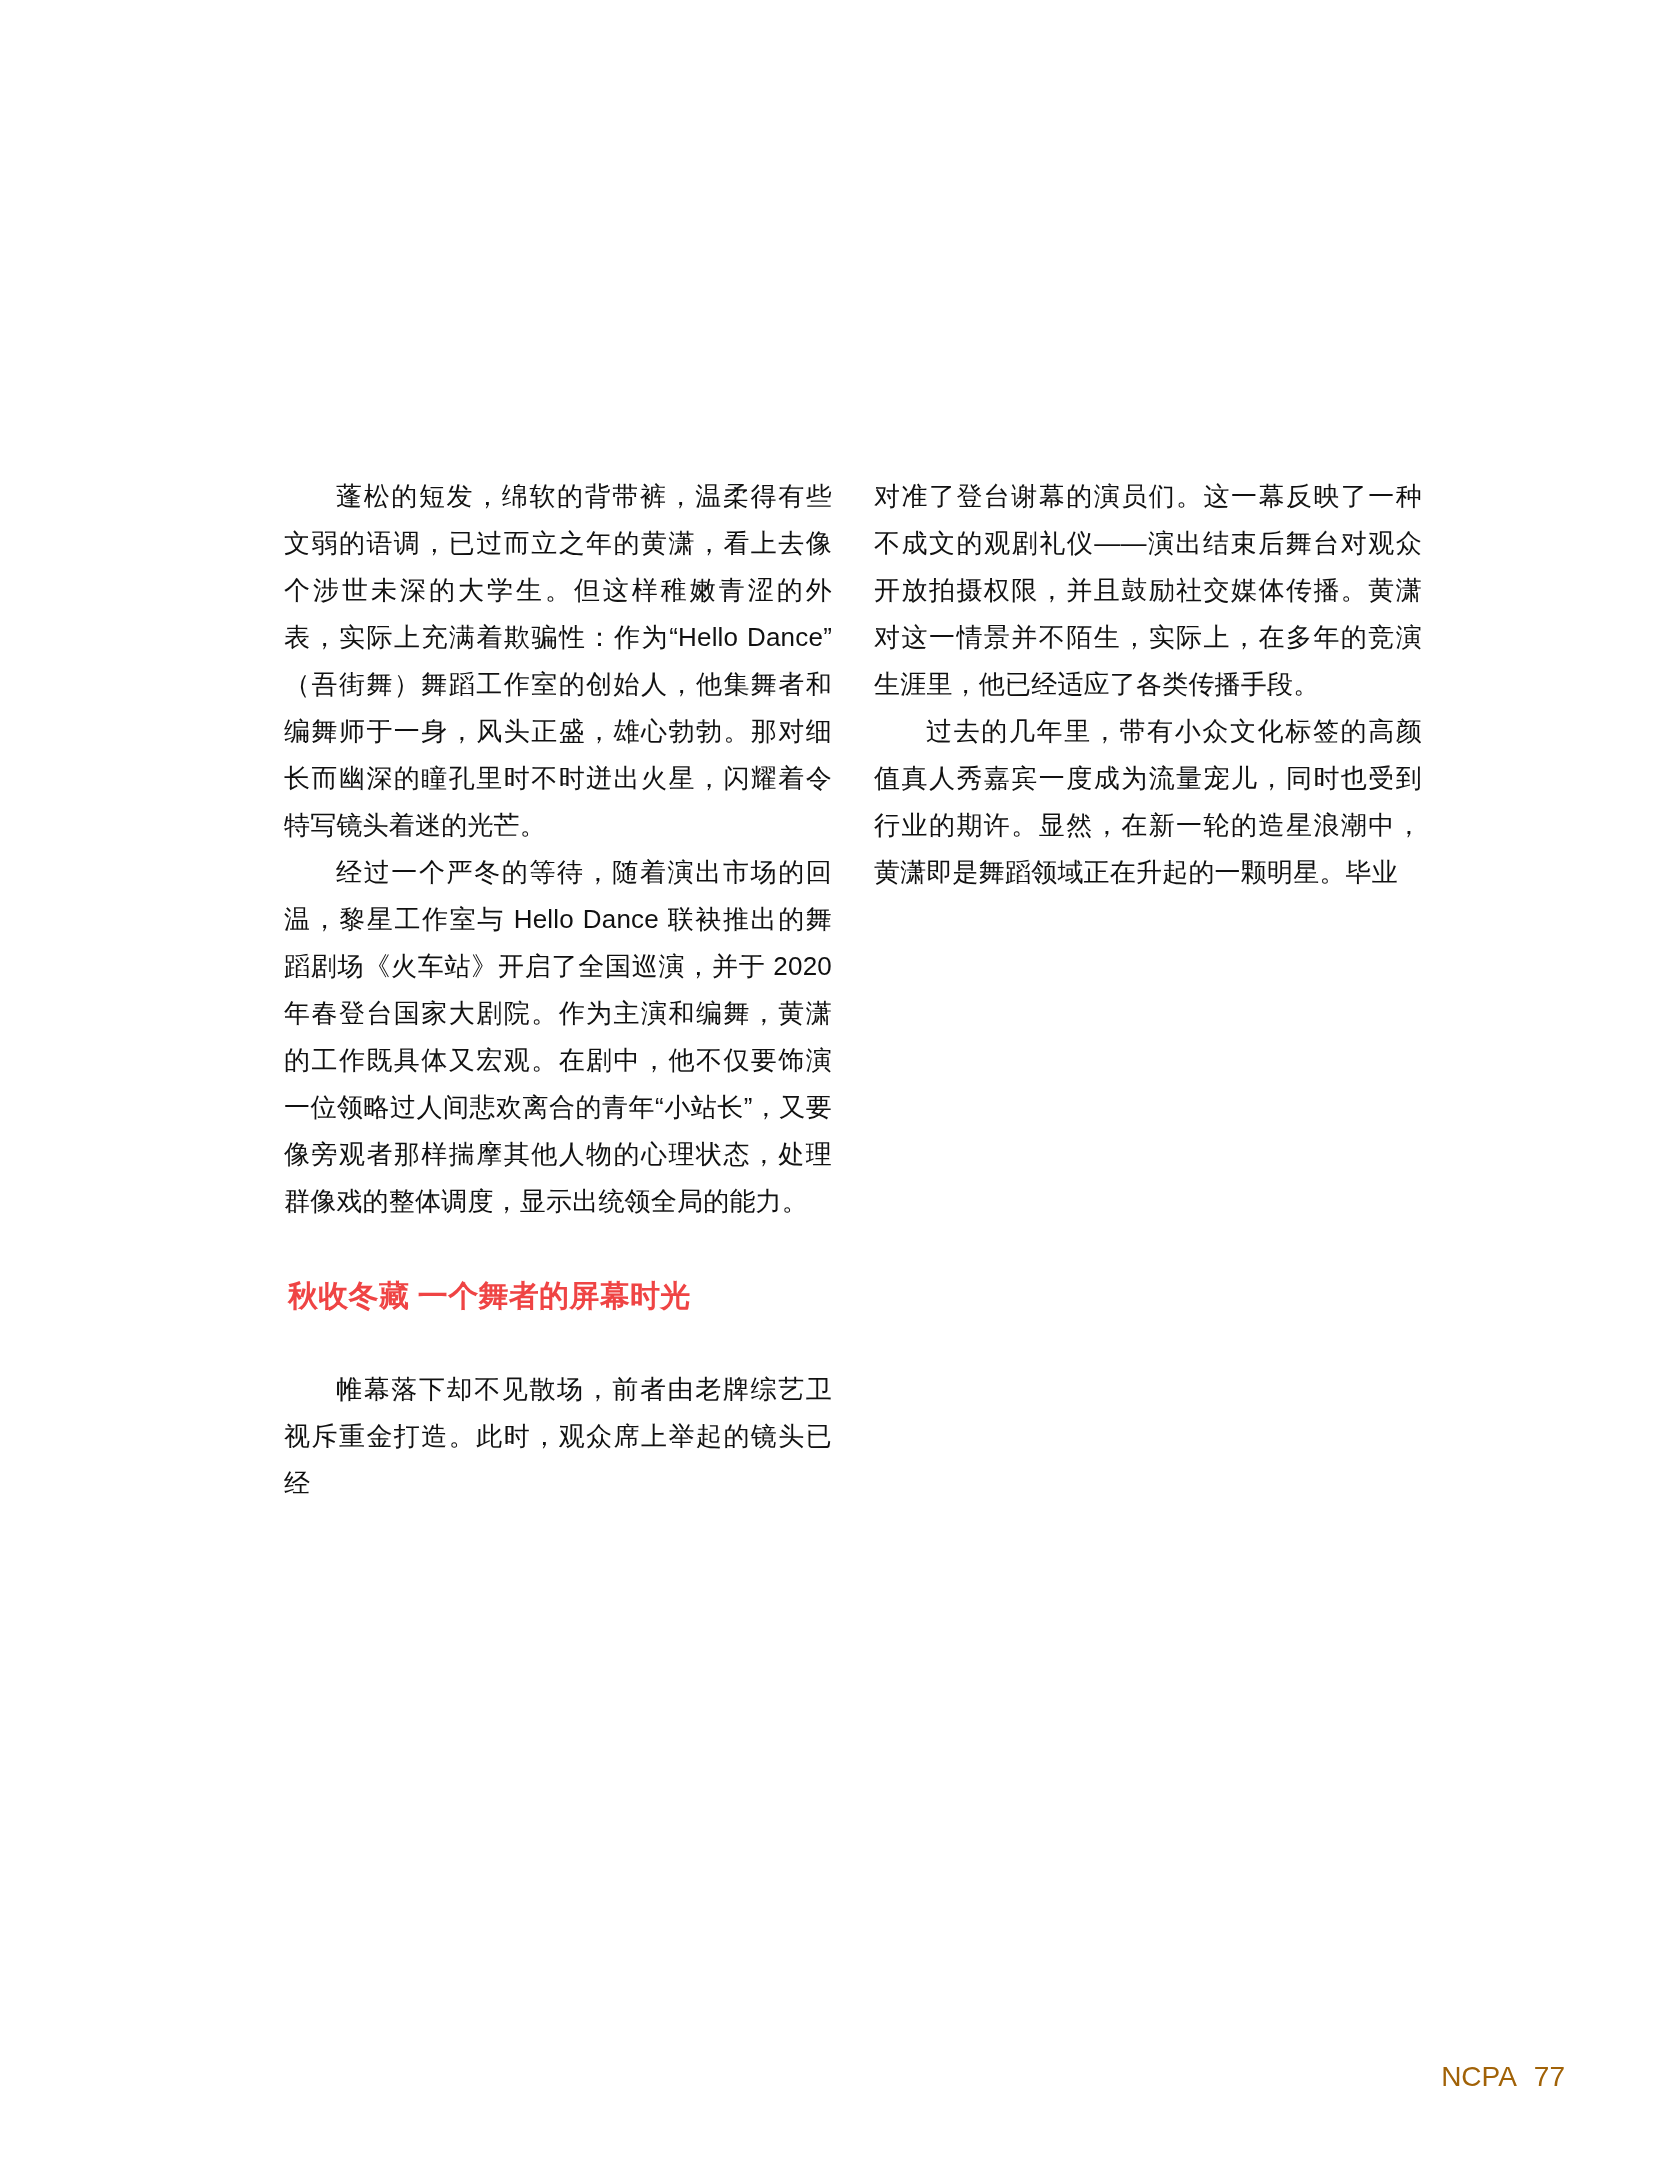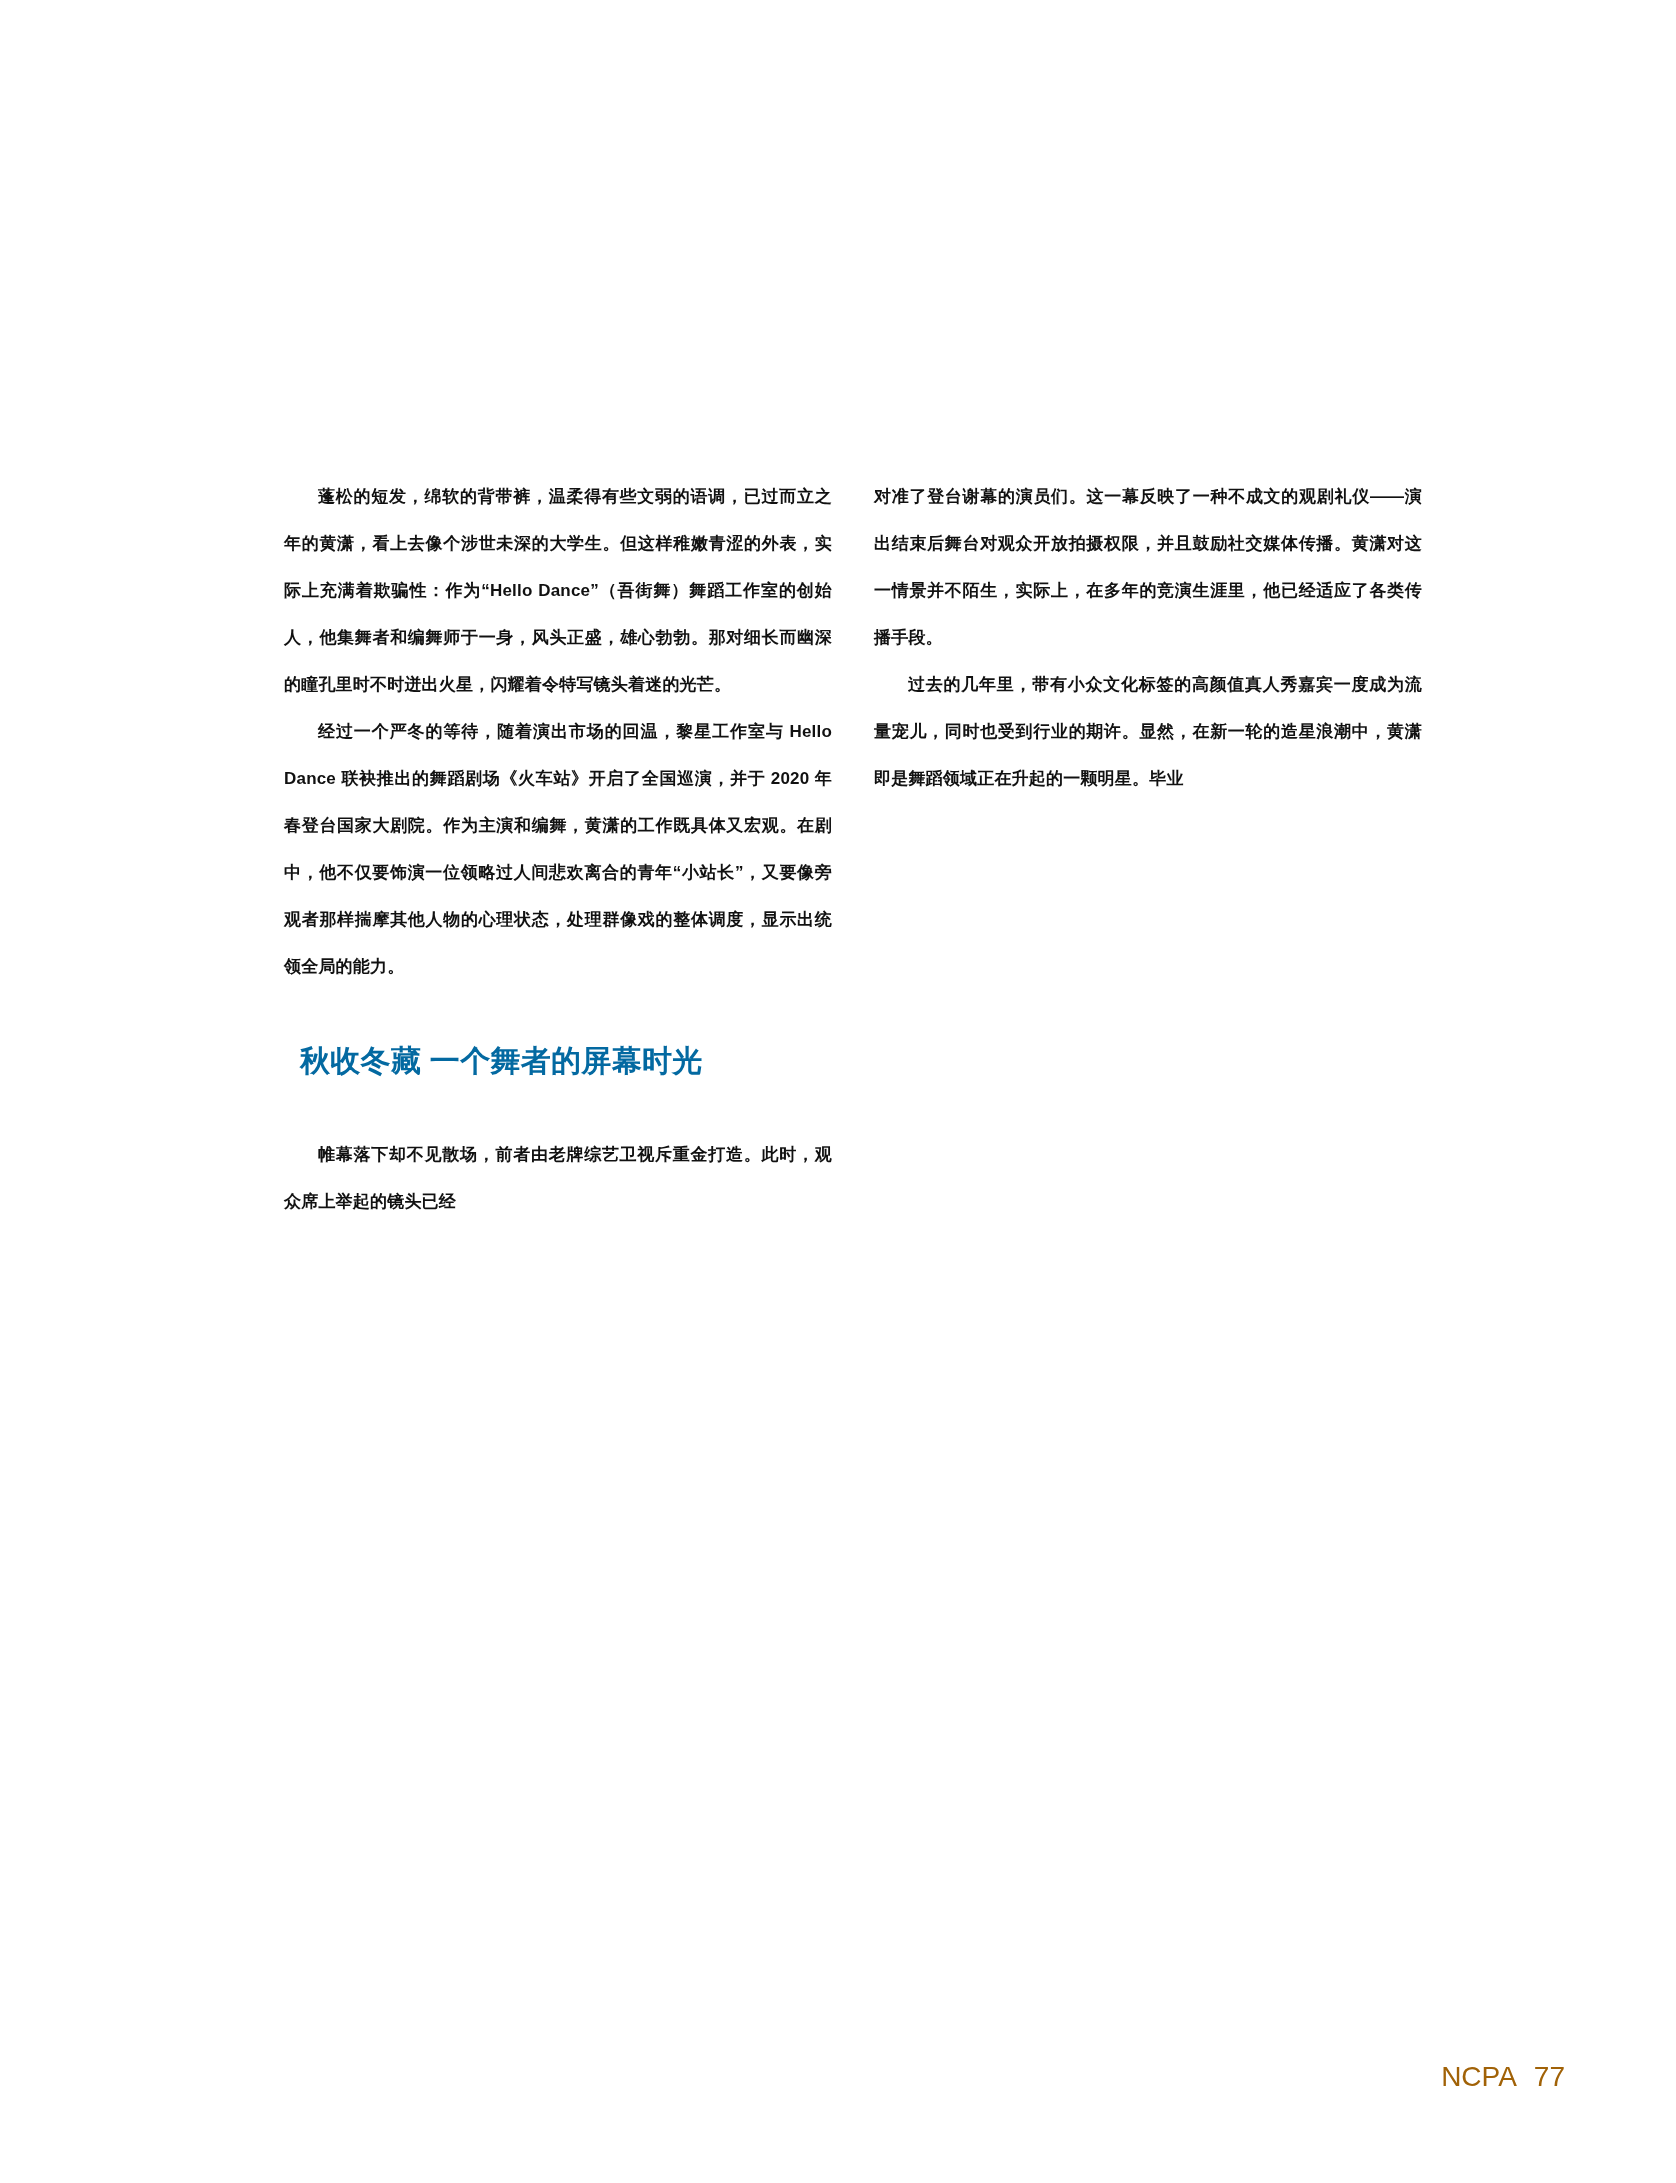--- a/index.html
+++ b/index.html
@@ -20,40 +20,40 @@
     left: 284px;
     top: 473px;
     display: flex;
     gap: 42px;
   }
   .col {
     width: 548px;
   }
   .para {
     margin: 0;
-    font-size: 17px;
+    font-size: 26px;
     line-height: 47px;
-    font-weight: 700;
+    font-weight: 400;
     text-align: justify;
     text-justify: inter-ideograph;
     text-indent: 2em;
     letter-spacing: 0.2px;
   }
   .para.continuation {
     text-indent: 0;
   }
   .heading {
-    margin: 47px 16px;
+    margin: 47px 4px;
     font-size: 30px;
     line-height: 47px;
     font-weight: 800;
     text-indent: 0;
     text-align: left;
     letter-spacing: 0.3px;
-    color: #0369a1;
+    color: #ef4444;
   }
   .pagefooter {
     position: absolute;
     top: 2062px;
     right: 111px;
     font-size: 28px;
     line-height: 1.1;
     color: #a16207;
     white-space: nowrap;
   }

